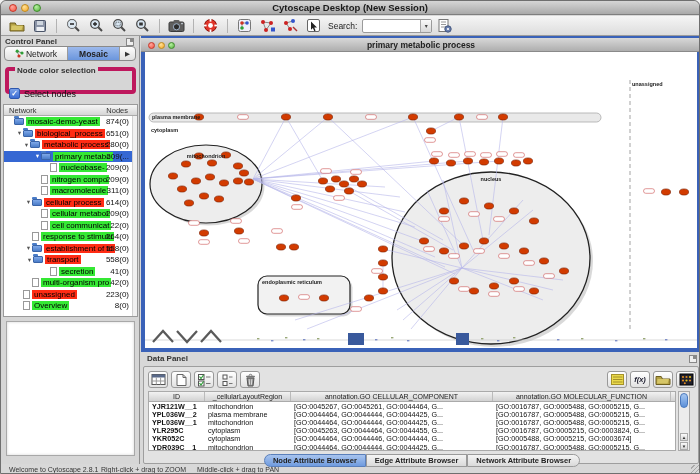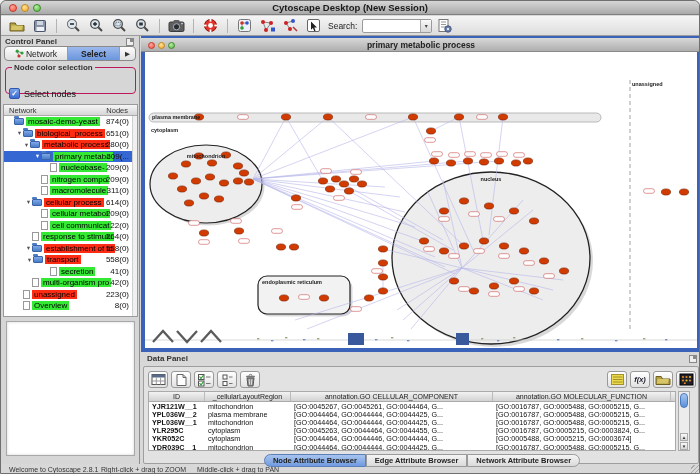--- a/index.html
+++ b/index.html
@@ -31,21 +31,21 @@
   #cpanel{position:absolute;left:0;top:35px;width:139px;height:428px;background:#d6d6d6;border-right:1px solid #8e8e8e}
   #cp-title{position:absolute;left:4px;top:1px;font-size:8px;font-weight:bold;color:#333}
   .floticon{position:absolute;right:5px;top:2px;width:8px;height:8px;border:1px solid #888;background:#eee}
   .floticon::after{content:"";position:absolute;right:0;top:0;width:3px;height:3px;background:#888}
   #cp-tabs{position:absolute;left:3px;top:10px;width:132px;height:15px;display:flex;
     border:1px solid #8a8a8a;border-radius:4px;overflow:hidden;background:linear-gradient(#fdfdfd,#e0e0e0)}
   .cptab{display:flex;align-items:center;justify-content:center;font-size:8.5px;gap:2px;color:#222}
   #tab-network{width:63px;border-right:1px solid #9a9a9a}
   #tab-mosaic{width:52px;background:linear-gradient(#9cb9ec,#6b96dd);font-weight:bold;border-right:1px solid #9a9a9a}
   #tab-more{flex:1;font-size:6.5px;color:#333}
-  #cp-group{position:absolute;left:4px;top:31px;width:131px;height:27px;border:1px solid #be185d;border-radius:4px}
+  #cp-group{position:absolute;left:4px;top:31px;width:131px;height:27px;border:4px solid #be185d;border-radius:4px}
   #cp-group-legend{position:absolute;left:6px;top:-5px;background:#d6d6d6;font-size:8px;font-weight:bold;color:#333;padding:0 2px}
   #cp-combo{position:absolute;left:5px;top:7px;width:119px;height:15px;background:linear-gradient(#ffffff,#ebebeb);
     border:1px solid #9a9a9a;border-radius:3px;font-size:8.5px;display:flex;align-items:center;overflow:hidden}
   #cp-combo .val{flex:1;text-align:center;color:#111}
   #combo-arrows{width:13px;height:100%;background:linear-gradient(#86adee,#4a7bd8);color:#fff;
     font-size:4.5px;line-height:5px;display:flex;flex-direction:column;align-items:center;justify-content:center}
   #cp-check{position:absolute;left:8px;top:52px;display:flex;align-items:center;gap:4px}
   #checkbox{width:11px;height:11px;border-radius:2px;background:linear-gradient(#7ba2e8,#3b6cd4);
     border:1px solid #2d56ad;color:#fff;font-size:8px;line-height:9px;text-align:center;font-weight:bold}
   #checkbox::after{content:"\2713"}
@@ -258,21 +258,21 @@
         <svg width="9" height="9">
             <line x1="2" y1="2" x2="7" y2="4" stroke="#888"></line>
             <line x1="2" y1="2" x2="4" y2="7" stroke="#888"></line>
             <circle cx="2.2" cy="2.2" r="1.6" fill="#2f9e38"></circle>
             <circle cx="7" cy="4" r="1.6" fill="#2f9e38"></circle>
             <circle cx="4" cy="7" r="1.6" fill="#cc3322"></circle>
           </svg>
         <span>Network</span>
       </div>
       <div class="cptab" id="tab-mosaic">
-        <span>Select</span>
+        <span>Mosaic</span>
       </div>
       <div class="cptab" id="tab-more">
         <span>▶</span>
       </div>
     </div>
     <div id="cp-group">
       <span id="cp-group-legend">Node color selection</span>
     </div>
     <div id="cp-check">
       <span id="checkbox"></span>

